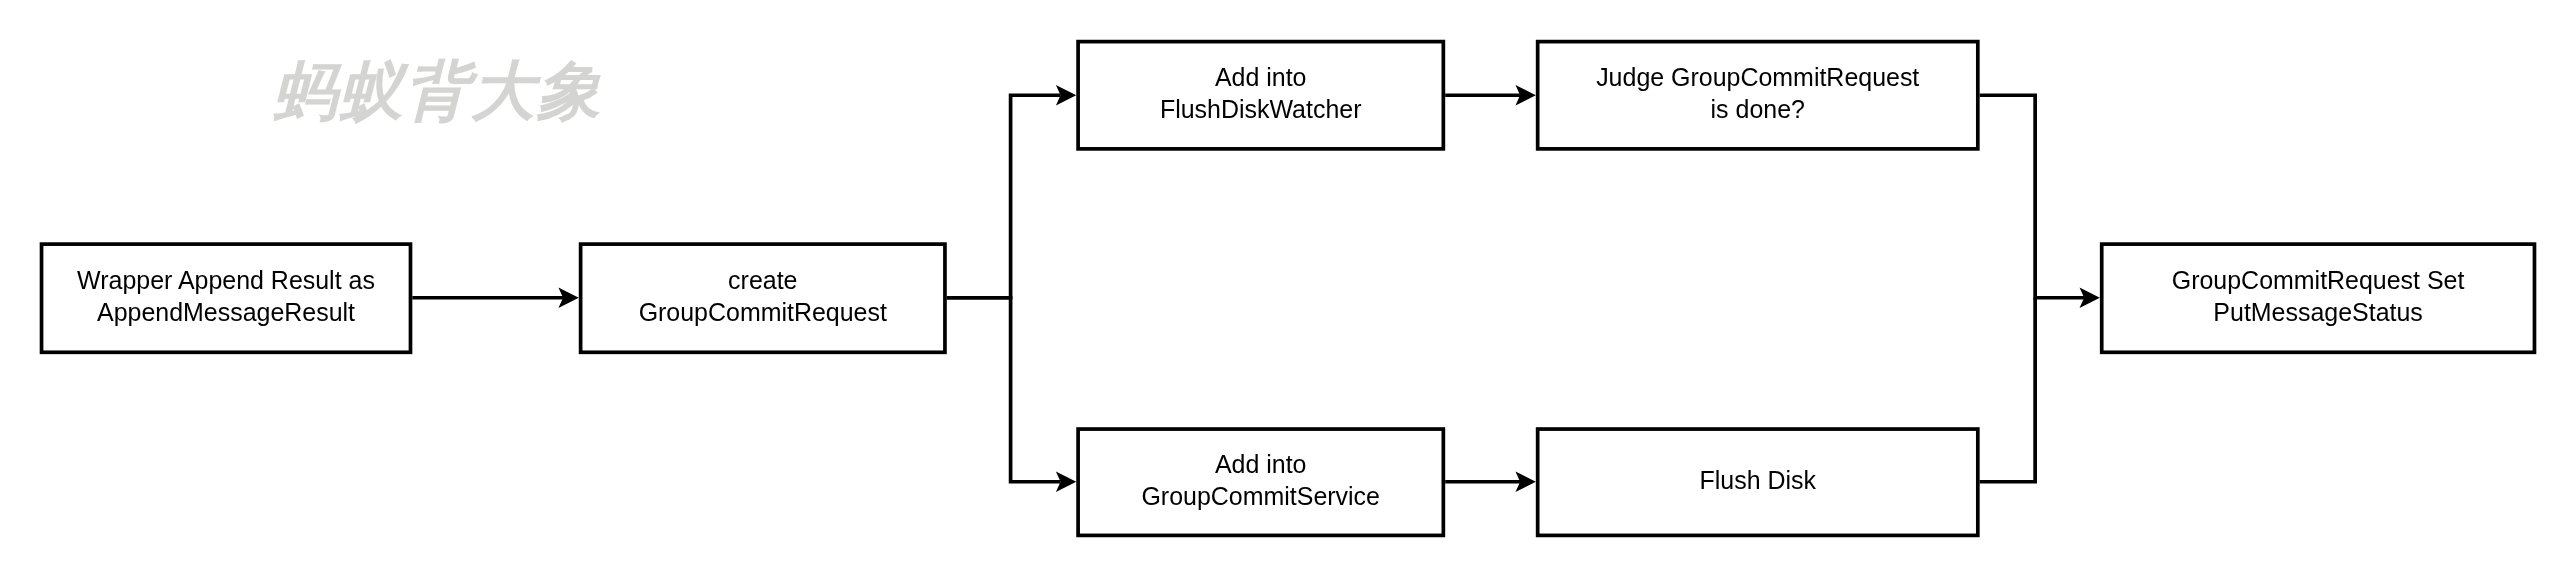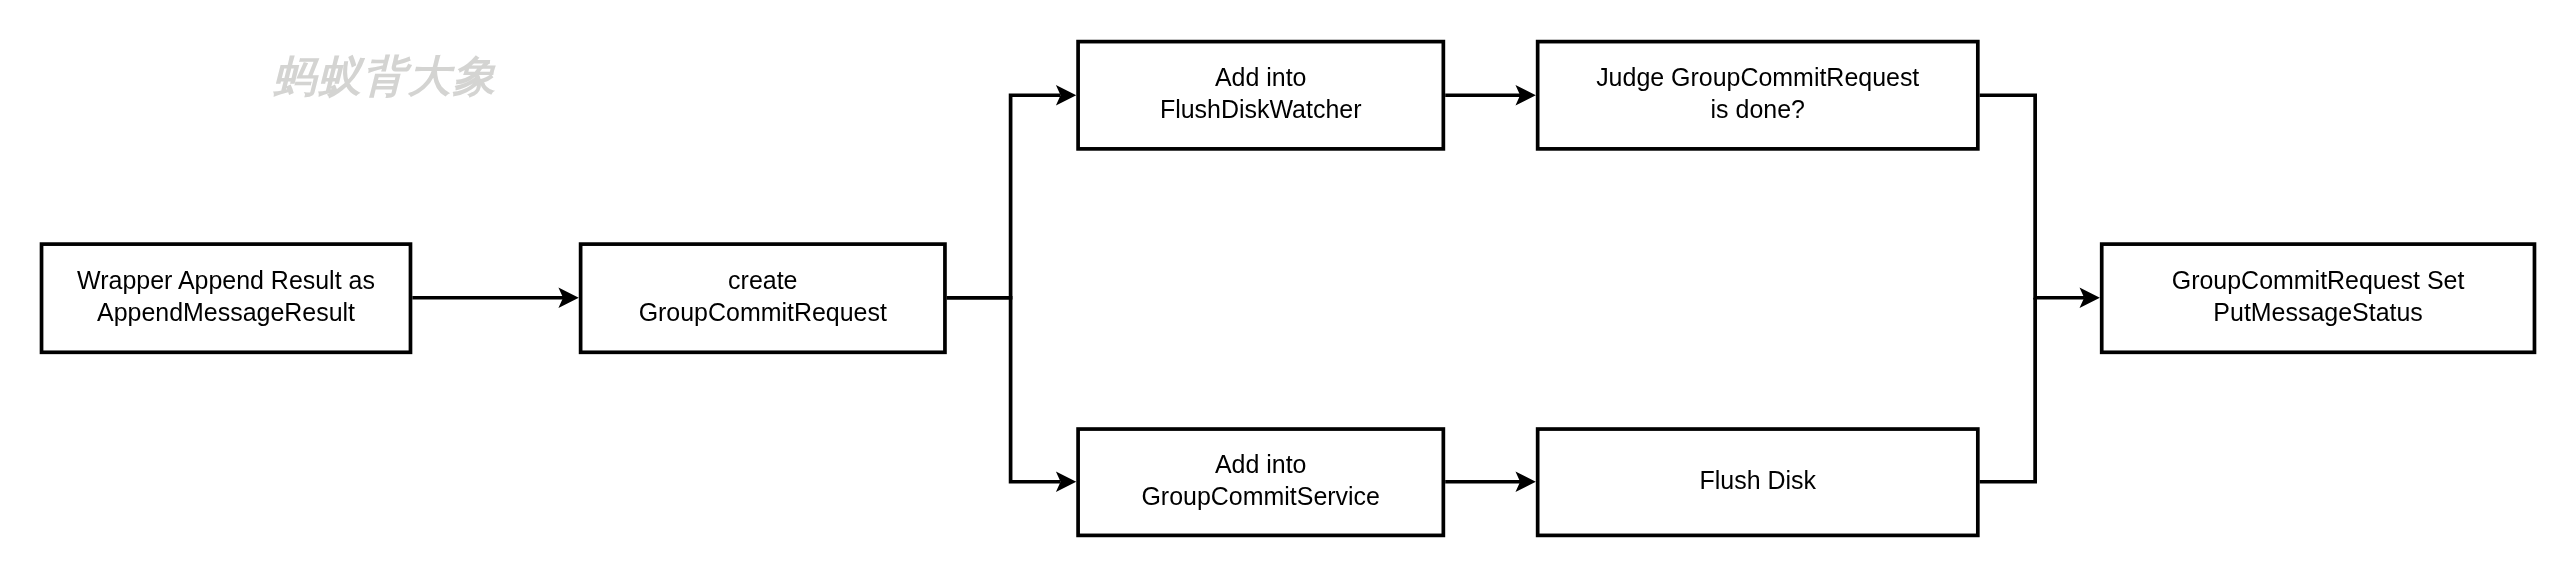--- a/index.html
+++ b/index.html
@@ -47,21 +47,21 @@
   }
   .arrow-head {
     fill: #000000;
     stroke: none;
   }
   .watermark {
     position: absolute;
     left: 273px;
     top: 48px;
     font-family: Liberation Serif, serif;
-    font-size: 43px;
+    font-size: 64px;
     font-weight: bold;
     font-style: italic;
     letter-spacing: 1.9px;
     color: #d4d4d2;
     user-select: none;
     pointer-events: none;
     white-space: nowrap;
   }
 </style>
 </head>

